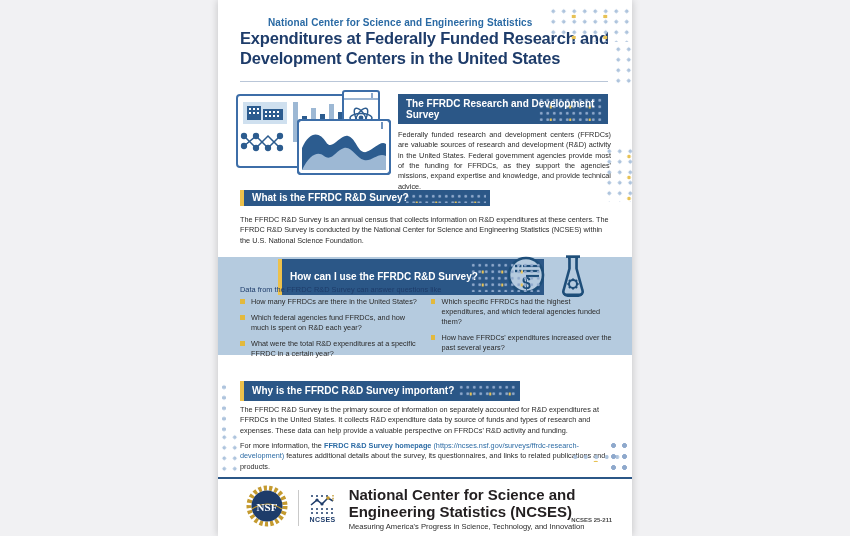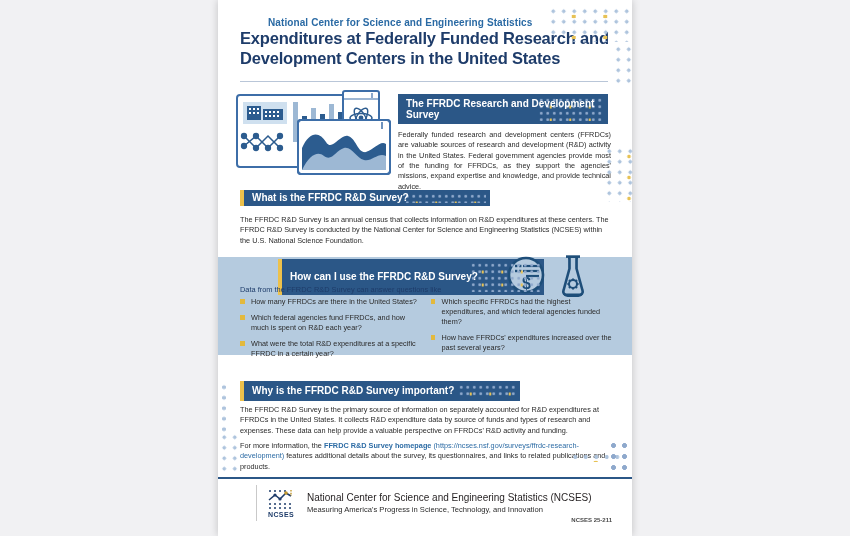--- a/index.html
+++ b/index.html
@@ -76,21 +76,21 @@
   
   .illo { position:absolute; left:18px; top:90px; }
 
   
   .footer-rule { position:absolute; left:0; top:477px; width:414px; height:2px; background:#2b5787; }
   .footer { position:absolute; left:28px; top:485px; display:flex; align-items:center; }
   .logo-sep { width:1px; height:36px; background:#c9c9c9; margin:0 10px; }
   .ncses-logo { display:flex; flex-direction:column; align-items:center; }
   .ncses-logo .ncses-word { font-size:7px; font-weight:bold; color:#1e3c6a; letter-spacing:.4px; margin-top:1px; }
   .footer-text { margin-left:12px; }
-  .footer-org { font-size:10px; font-weight:normal; color:#231f20; }
+  .footer-org { font-size:15px; font-weight:bold; color:#231f20; }
   .footer-tag { font-size:7.6px; color:#2b2b2b; margin-top:2px; }
   .doc-id { position:absolute; right:20px; top:517px; font-size:6px; color:#4a4a4a; font-weight:bold; }
 
   
   .deco { position:absolute; pointer-events:none; }
   .dots-mix {
     background-image:
       radial-gradient(circle, #e7c255 1.8px, transparent 2.1px),
       radial-gradient(circle, #aec4dd 1.8px, transparent 2.1px);
     background-size: 31.5px 21px, 10.5px 10.5px;
@@ -262,20 +262,28 @@
       <span class="label">Why is the FFRDC R&amp;D Survey important?</span>
       <span class="dotpat"></span>
     </div>
     <div class="body-text why-body">
       <p>The FFRDC R&amp;D Survey is the primary source of information on separately accounted for R&amp;D expenditures at FFRDCs in the United States. It collects R&amp;D expenditure data by source of funds and types of research and expenses. These data can help provide a valuable perspective on FFRDCs' R&amp;D activity and funding.</p>
       <p><span>For more information, the </span><a href="#">FFRDC R&amp;D Survey homepage</a><span class="url"> (https://ncses.nsf.gov/surveys/ffrdc-research-development)</span><span> features additional details about the survey, its questionnaires, and links to related publications and products.</span></p>
     </div>
 
     <div class="footer-rule"></div>
     <div class="footer">
+      <span>
+        <svg width="42" height="42" viewBox="0 0 42 42">
+          <circle cx="21" cy="21" r="18" fill="none" stroke="#c49a2f" stroke-width="5" stroke-dasharray="3.2 2.2"></circle>
+          <circle cx="21" cy="21" r="15.5" fill="#1e3c6a"></circle>
+          <path d="M6 24 Q21 14 36 24" stroke="#c49a2f" stroke-width="1.2" fill="none"></path>
+          <text x="21" y="25.5" text-anchor="middle" font-family="Liberation Serif, serif" font-size="11" font-weight="bold" fill="#ffffff">NSF</text>
+        </svg>
+      </span>
       <span class="logo-sep"></span>
       <span class="ncses-logo">
         <svg width="28" height="22" viewBox="0 0 28 22">
           <g fill="#1e3c6a">
             <circle cx="3" cy="20" r="1"></circle>
               <circle cx="8" cy="20" r="1"></circle>
               <circle cx="13" cy="20" r="1"></circle>
               <circle cx="18" cy="20" r="1"></circle>
               <circle cx="23" cy="20" r="1"></circle>
             <circle cx="3" cy="16" r="1"></circle>

